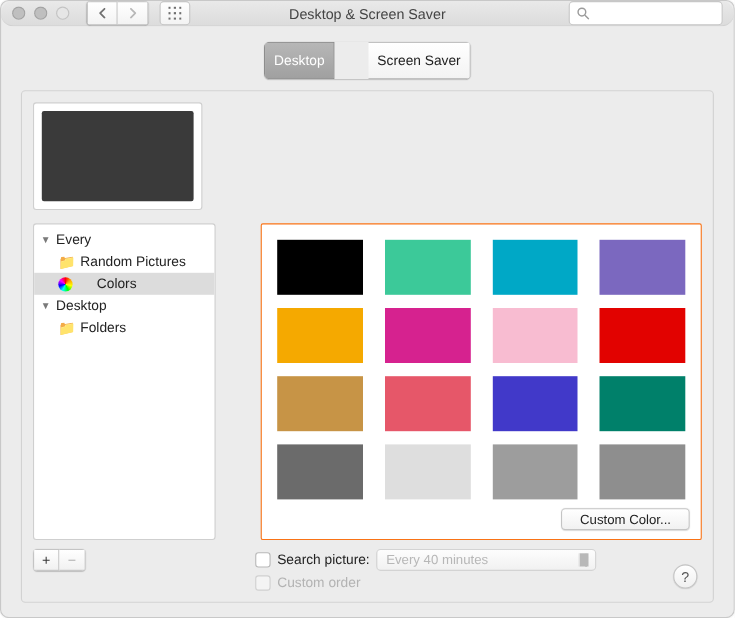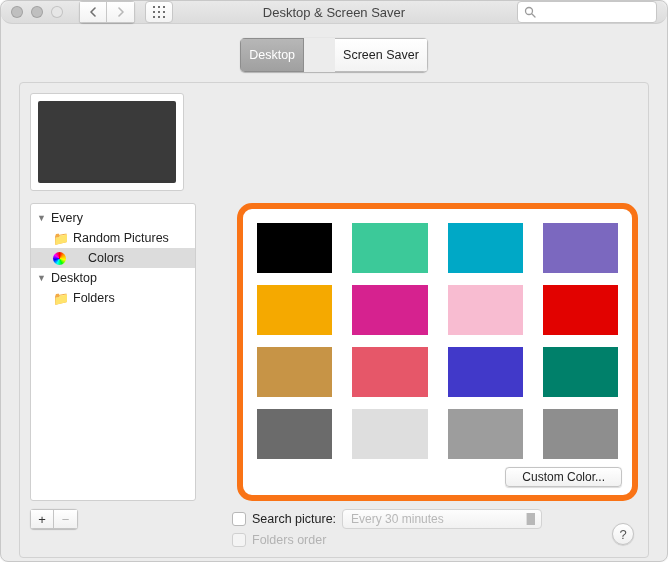--- a/index.html
+++ b/index.html
@@ -188,22 +188,22 @@
   .rainbow-icon {
     width: 13px; height: 13px; border-radius: 50%;
     background: conic-gradient(red,orange,yellow,lime,cyan,blue,magenta,red);
     flex-shrink: 0;
   }
   .grid-wrap {
     flex: 1;
     display: flex;
     flex-direction: column;
     background: #fff;
-    border: 6px solid #f97316;
-    border-radius: 15px;
+    border: 1px solid #f97316;
+    border-radius: 2px;
     overflow: hidden;
     margin-left: 33px;
   }
   .grid {
     flex: 1;
     padding: 14px 14px 2px 14px;
     display: grid;
     grid-template-columns: repeat(4, 1fr);
     grid-auto-rows: 50px;
     gap: 12px 20px;
@@ -433,27 +433,27 @@
         <div class="plusminus">
           <div class="pm-btn">+</div>
           <div class="pm-btn">−</div>
         </div>
 
         <div class="options">
           <div class="opt-row">
             <div class="checkbox"></div>
             <span>Search picture:</span>
             <div class="select">
-              <span>Every 30 minutes</span>
+              <span>Every 40 minutes</span>
               <span class="caret">˄<br>˅</span>
             </div>
           </div>
           <div class="opt-row disabled">
             <div class="checkbox"></div>
-            <span>Folders order</span>
+            <span>Custom order</span>
           </div>
         </div>
       </div>
 
       <div class="help">?</div>
 
     </div>
   </div>
 </div>
 

